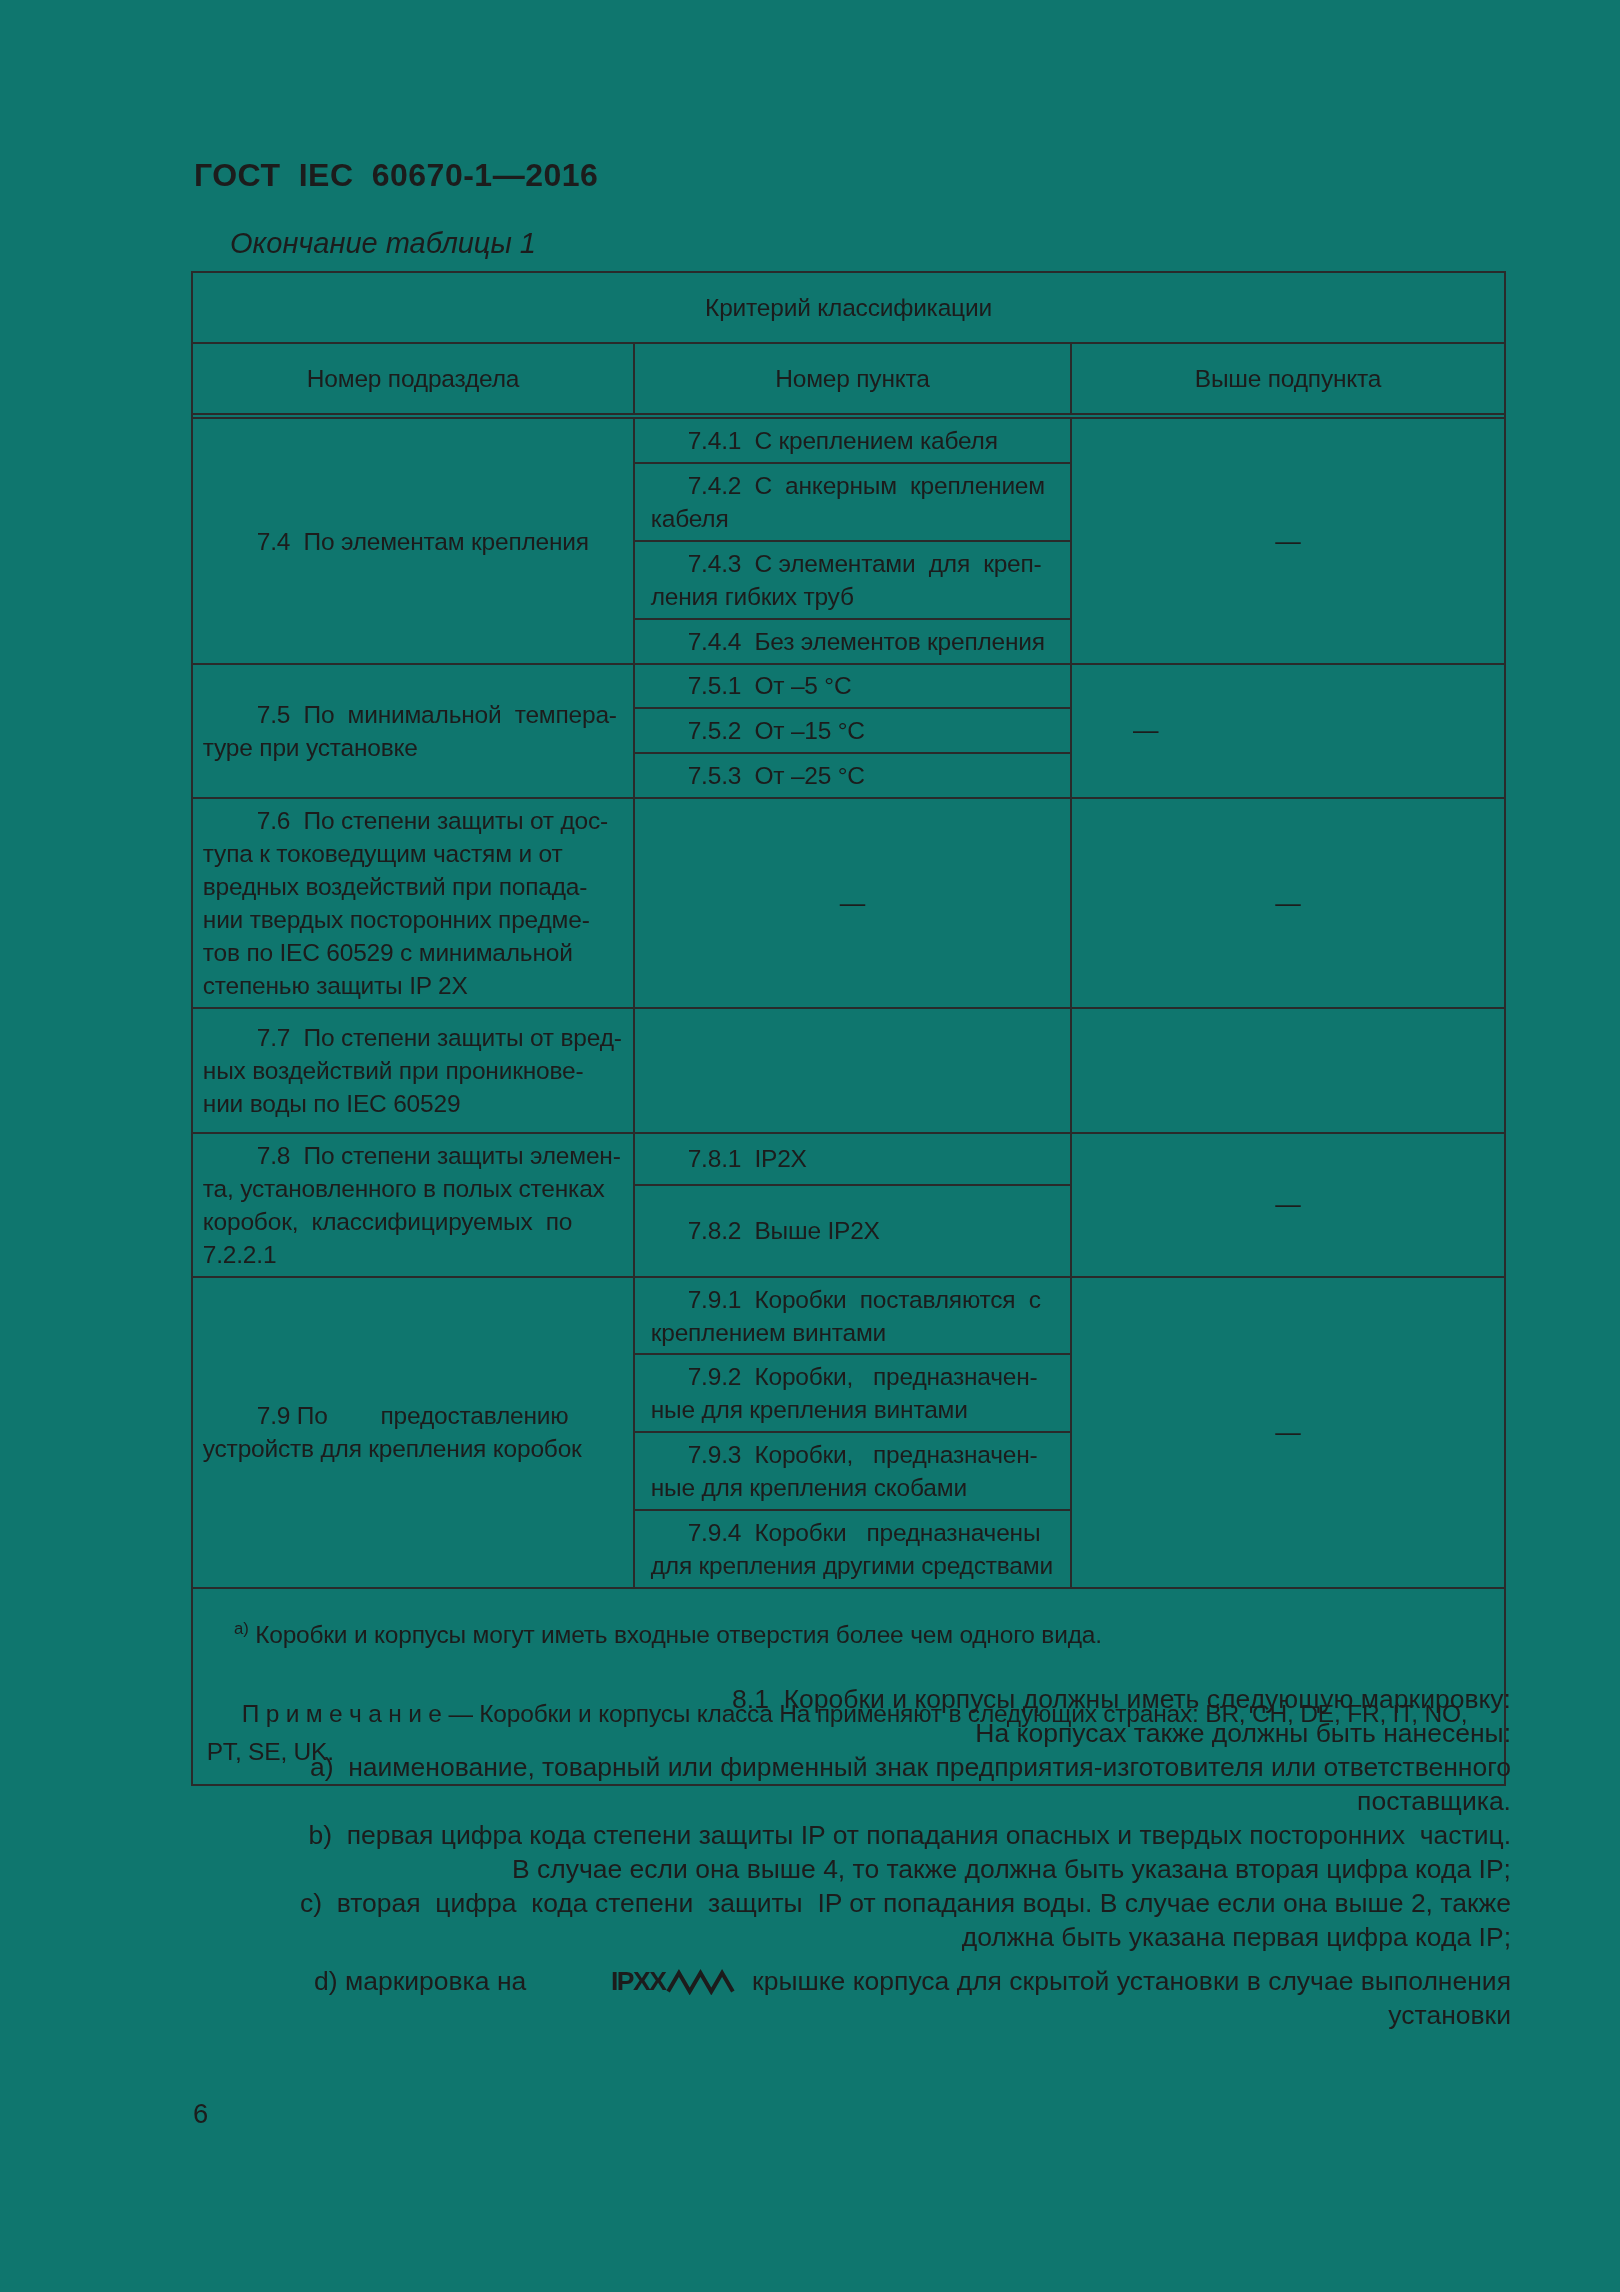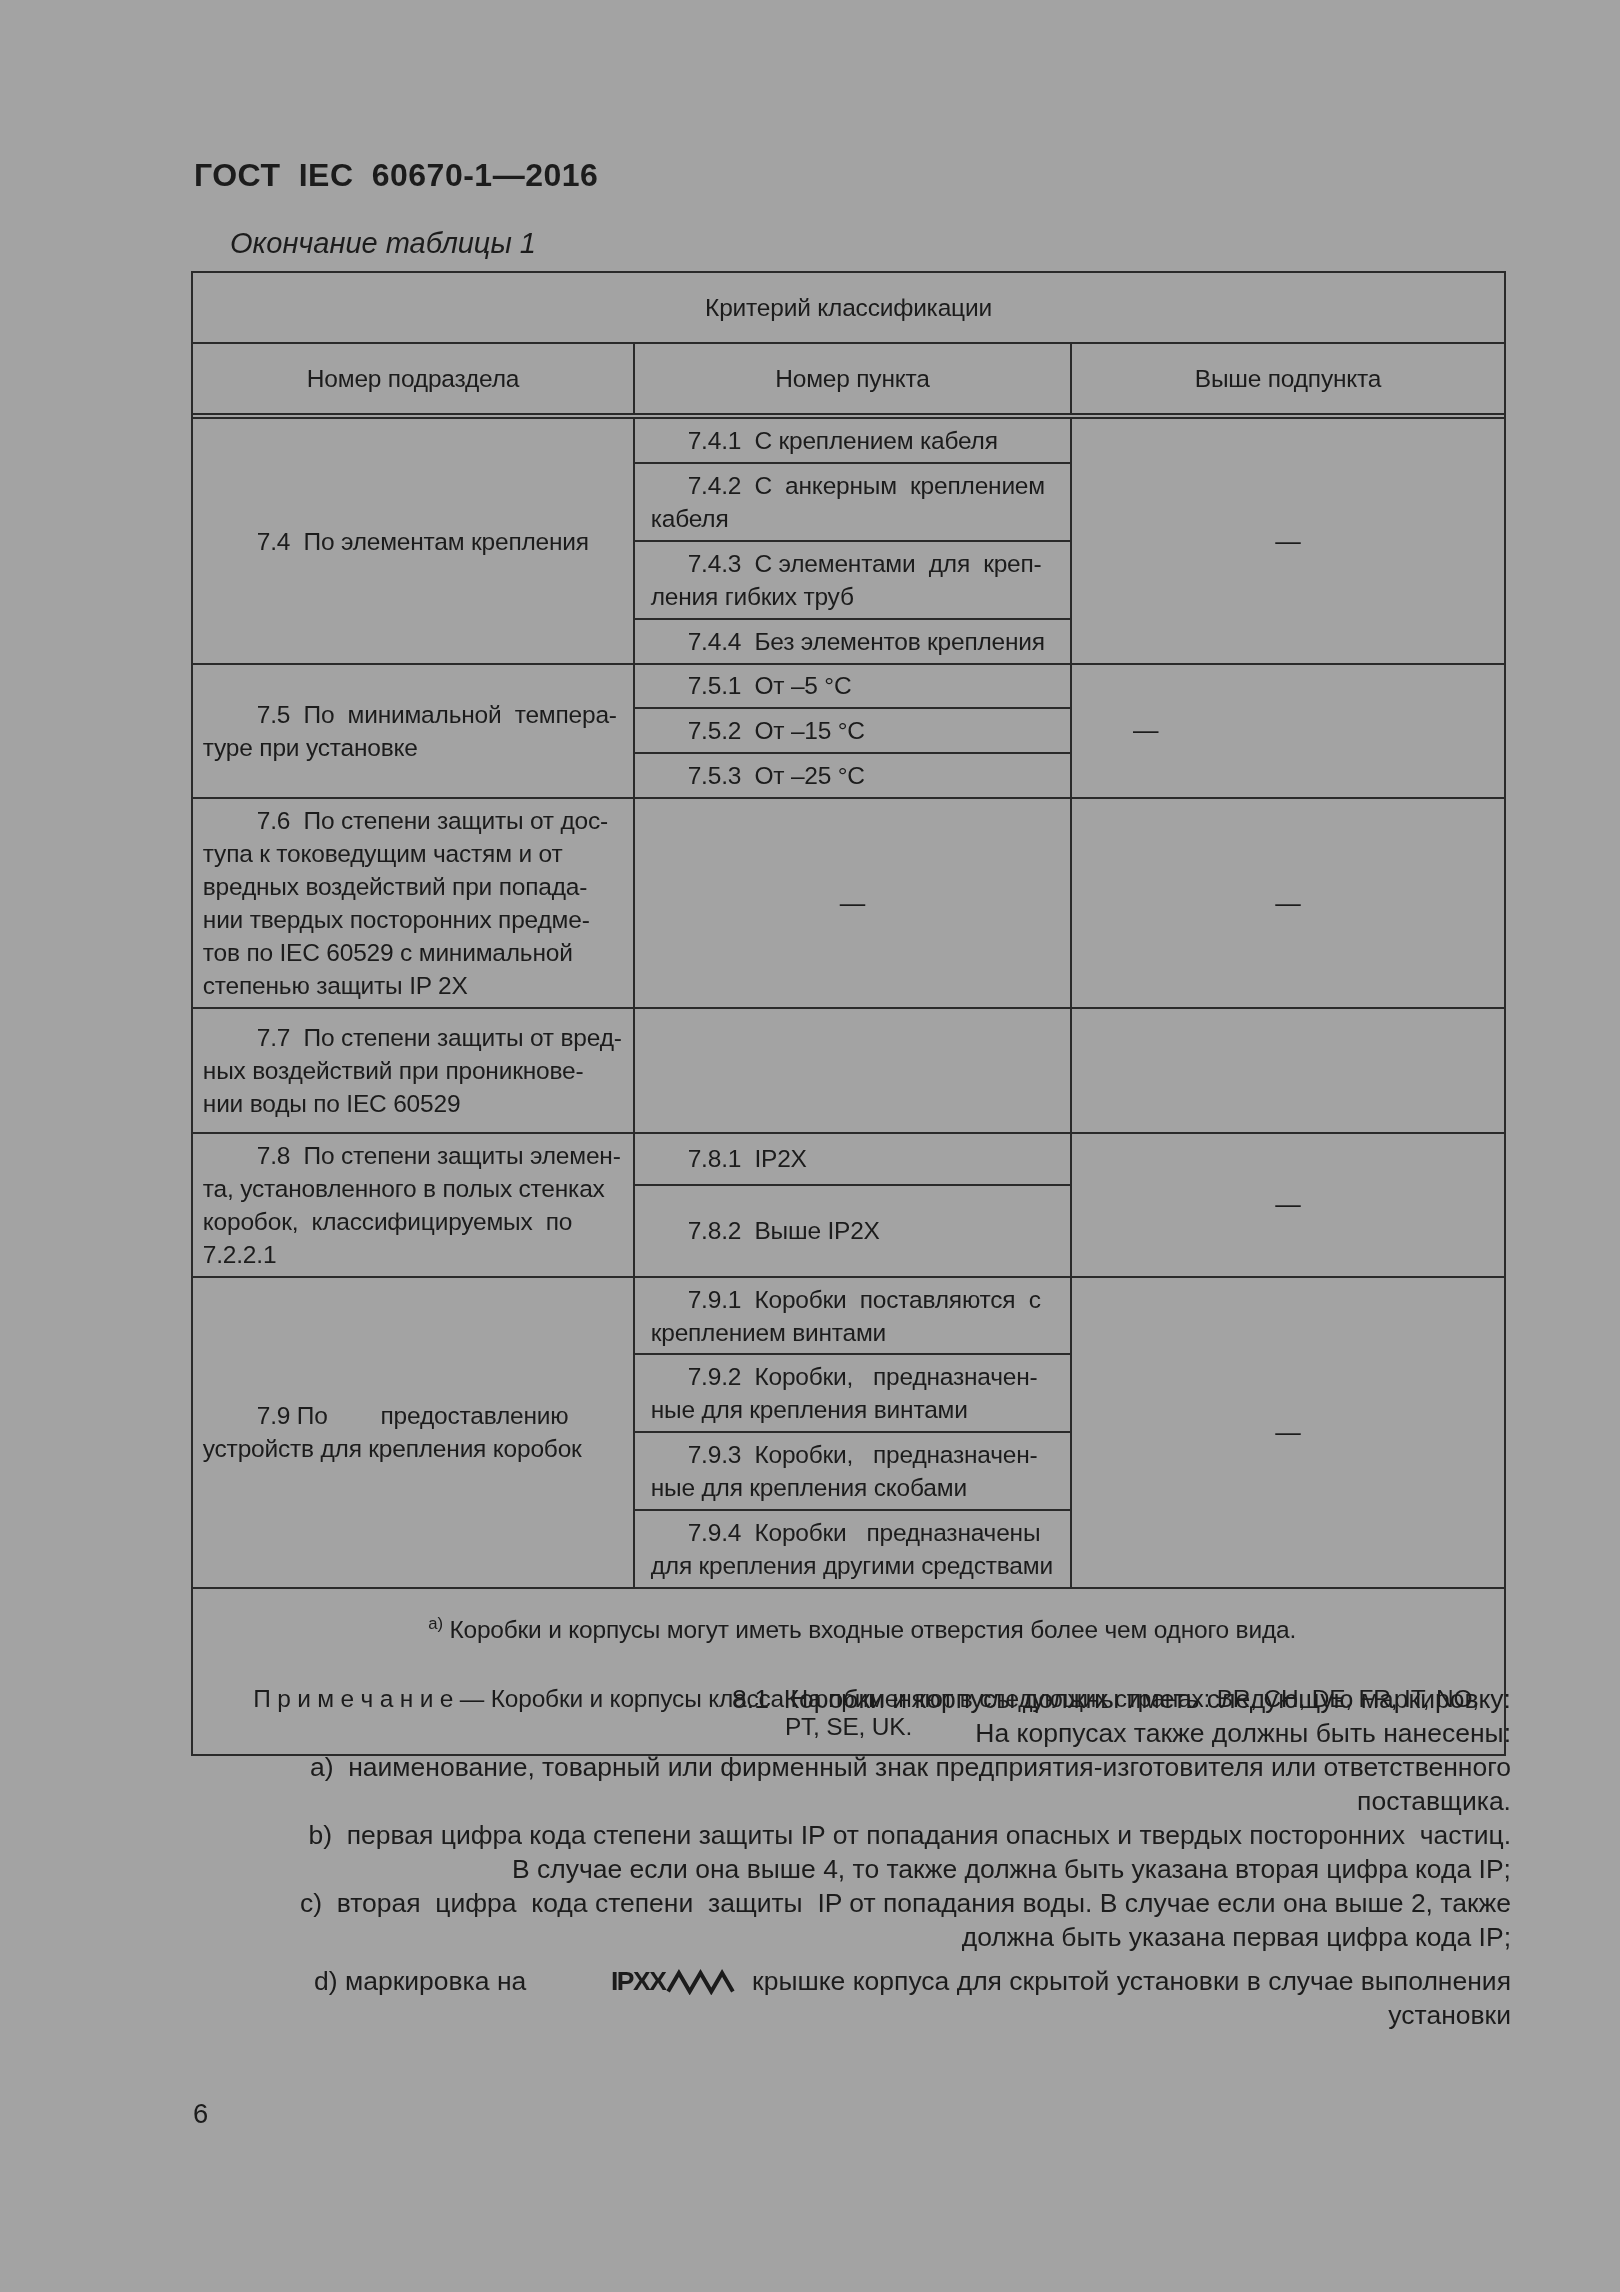--- a/index.html
+++ b/index.html
@@ -1,21 +1,21 @@
 <!DOCTYPE html>
 <html><head>
 <meta charset="utf-8">
 <style>
   html, body { margin: 0; padding: 0; background: #e8e8e8; }
   .page {
     position: relative;
     width: 1620px;
     height: 2293px;
     margin: 0 auto;
-    background: #a3a3a3;
+    background: #0f766e;
     font-family: "Liberation Sans", sans-serif;
     color: #1c1c1c;
     overflow: hidden;
   }
   .doc-code {
     position: absolute;
     left: 194px;
     top: 157px;
     font-size: 32px;
     font-weight: bold;
@@ -66,23 +66,22 @@
     white-space: pre-wrap;
     text-align: left;
   }
   td.cd { text-align: center; font-size: 25.5px; }
   td.cd-left { text-align: left; padding-left: 61px; font-size: 25.5px; }
   td.vtop { vertical-align: top; }
   td.fnote {
     vertical-align: top;
     padding: 21.6px 13.7px 13.7px 13.7px;
     font-size: 24.5px;
-    line-height: 28px;
+    line-height: 38px;
     letter-spacing: -0.2px;
-    text-align: center;
   }
   .fn-line { text-indent: 27.4px; }
   .fn-line sup { font-size: 16.7px; }
   .note-line { margin-top: 40px; text-indent: 35px; }
   .pre { white-space: pre-wrap; }
   .section {
     position: absolute;
     left: 192px;
     top: 1682px;
     width: 1319px;

